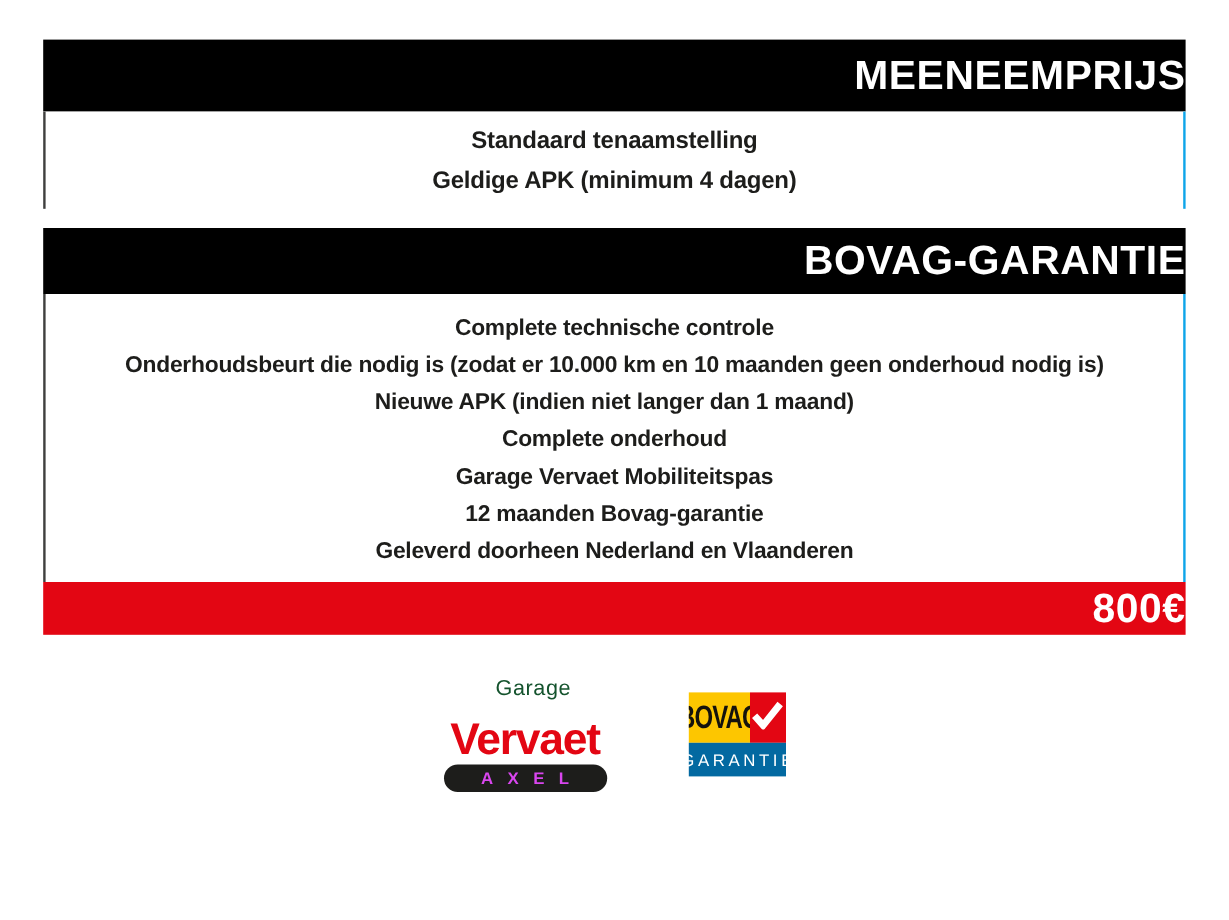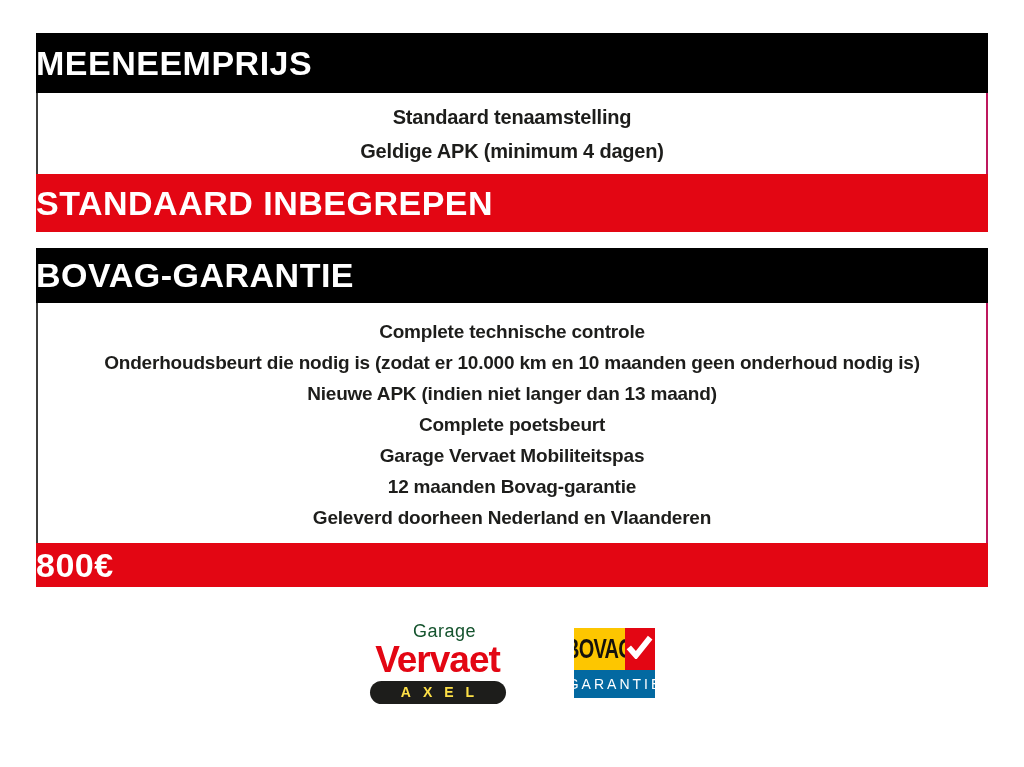--- a/index.html
+++ b/index.html
@@ -18,36 +18,36 @@
   .card {
     width: 952px;
     margin: 0 auto;
   }
   .card-1 { margin-top: 33px; }
   .card-2 { margin-top: 16px; }
 
   .bar {
     display: flex;
     align-items: center;
-    justify-content: flex-start;
+    justify-content: flex-end;
     color: #ffffff;
     font-weight: bold;
     font-size: 34px;
     letter-spacing: 0.5px;
   }
   .bar-black { background: #000000; }
   .bar-red   { background: #e30613; }
   .h-60 { height: 60px; }
   .h-58 { height: 58px; }
   .h-55 { height: 55px; }
   .h-56 { height: 44px; }
 
   .items-box {
     border-left: 2px solid #3f3f3e;
-    border-right: 2px solid #be185d;
+    border-right: 2px solid #0ea5e9;
     background: #ffffff;
     text-align: center;
     color: #1d1d1b;
     font-weight: bold;
   }
   .items-box-1 {
     padding: 7px 0 6px 0;
     font-size: 20px;
     letter-spacing: -0.2px;
   }
@@ -77,26 +77,26 @@
     color: #14532d;
     letter-spacing: 0.5px;
     margin-left: 14px;
   }
   .vervaet-word {
     font-size: 37px;
     line-height: 1.0;
     font-weight: bold;
     color: #e30613;
     letter-spacing: -1px;
-    margin-top: 1px;
+    margin-top: 15px;
   }
   .axel-badge {
     margin-top: 3px;
     background: #1d1d1b;
-    color: #fde047;
+    color: #d946ef;
     border-radius: 12px;
     height: 23px;
     line-height: 23px;
     font-size: 14px;
     font-weight: bold;
     letter-spacing: 12px;
     text-indent: 12px;
   }
   .bovag-logo {
     width: 81px;
@@ -149,34 +149,31 @@
 <div class="page">
 
   <div class="card card-1">
     <div class="bar bar-black h-60">
       <span>MEENEEMPRIJS</span>
     </div>
     <div class="items-box items-box-1">
       <div class="list-item">Standaard tenaamstelling</div>
       <div class="list-item">Geldige APK (minimum 4 dagen)</div>
     </div>
-    <div class="bar bar-red h-58">
-      <span>STANDAARD INBEGREPEN</span>
-    </div>
   </div>
 
   <div class="card card-2">
     <div class="bar bar-black h-55">
       <span>BOVAG-GARANTIE</span>
     </div>
     <div class="items-box items-box-2">
       <div class="list-item">Complete technische controle</div>
       <div class="list-item">Onderhoudsbeurt die nodig is (zodat er 10.000 km en 10 maanden geen onderhoud nodig is)</div>
-      <div class="list-item">Nieuwe APK (indien niet langer dan 13 maand)</div>
-      <div class="list-item">Complete poetsbeurt</div>
+      <div class="list-item">Nieuwe APK (indien niet langer dan 1 maand)</div>
+      <div class="list-item">Complete onderhoud</div>
       <div class="list-item">Garage Vervaet Mobiliteitspas</div>
       <div class="list-item">12 maanden Bovag-garantie</div>
       <div class="list-item">Geleverd doorheen Nederland en Vlaanderen</div>
     </div>
     <div class="bar bar-red h-56">
       <span>800€</span>
     </div>
   </div>
 
   <div class="logos-footer">

